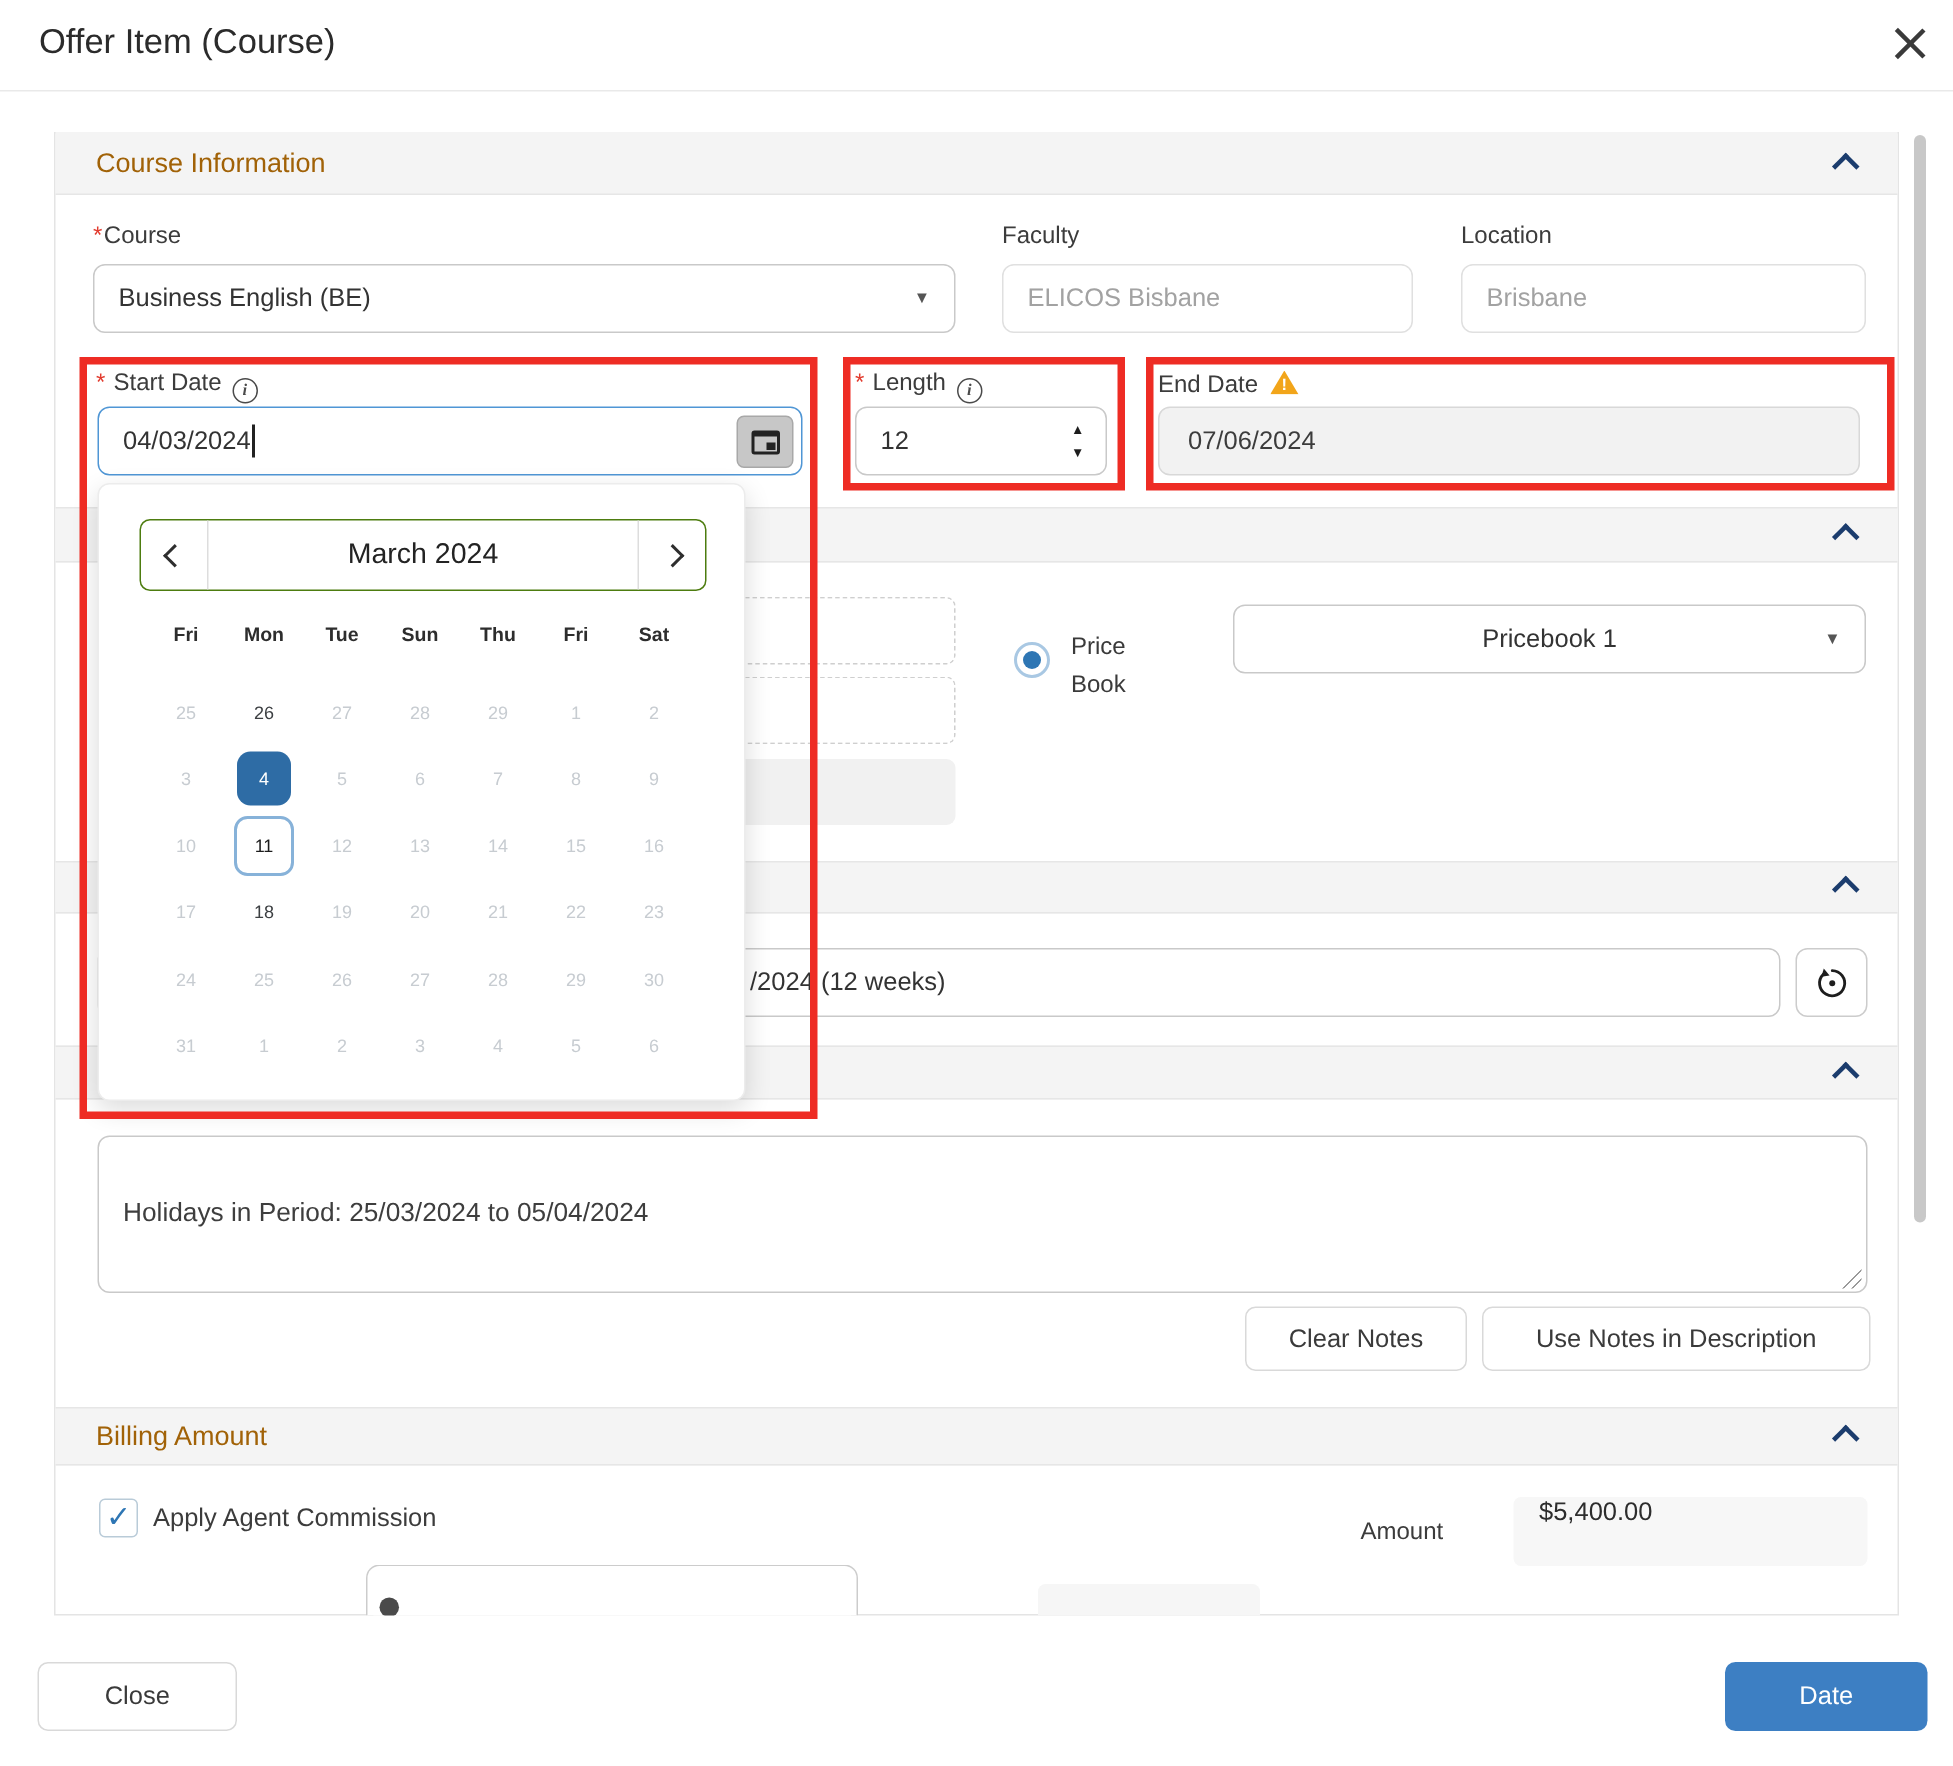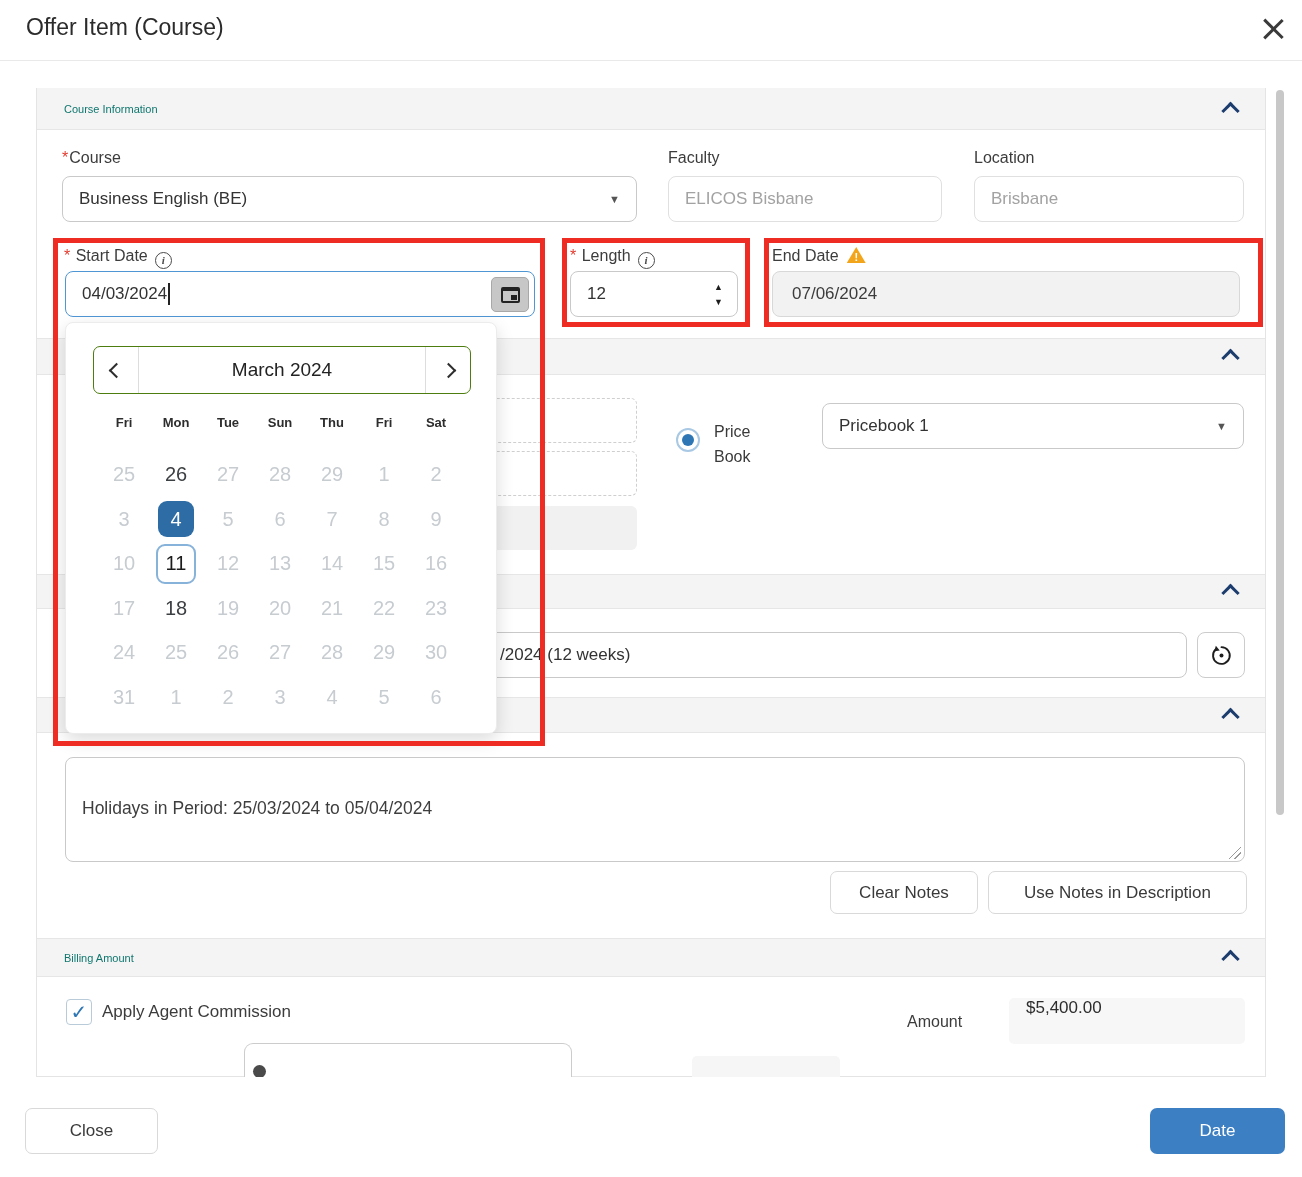--- a/index.html
+++ b/index.html
@@ -11,21 +11,21 @@
   .modal-title { position:absolute; left:26px; top:14px; font-size:23px; color:#2b2b2b; }
   .close-x { position:absolute; left:1262px; top:17px; width:22px; height:22px; cursor:pointer; }
   .close-x::before,.close-x::after { content:""; position:absolute; left:10px; top:-1px; width:2.5px; height:26px; background:#3a3a3a; }
   .close-x::before { transform:rotate(45deg); }
   .close-x::after { transform:rotate(-45deg); }
   .header-divider { position:absolute; left:0; top:60px; width:1302px; height:1px; background:#e9e9e9; }
 
   
   .body-container { position:absolute; left:36px; top:88px; width:1230px; height:989px; border:1px solid #e4e4e4; background:#fff; }
   .sec-bar { position:absolute; left:37px; width:1228px; background:#f4f4f4; border-top:1px solid #e6e6e6; border-bottom:1px solid #e6e6e6; }
-  .sec-bar .sec-label { position:absolute; left:27px; top:50%; transform:translateY(-50%); font-size:11px; color:#0f766e; }
+  .sec-bar .sec-label { position:absolute; left:27px; top:50%; transform:translateY(-50%); font-size:18px; color:#a16207; }
   .chev-up { position:absolute; right:28px; top:55%; width:13px; height:13px; border-left:3px solid #1b3c6d; border-top:3px solid #1b3c6d; transform:translateY(-50%) rotate(45deg); cursor:pointer; }
 
   .field-label { position:absolute; font-size:16px; color:#3c3c3c; white-space:nowrap; }
   .req::before { content:"*"; color:#e23b2e; margin-right:1px; }
   .info-icon { display:inline-block; width:17px; height:17px; border:1.5px solid #4a4a4a; border-radius:50%; font-size:11px; line-height:14px; text-align:center; color:#4a4a4a; vertical-align:-3px; margin-left:7px; font-family:"Liberation Serif",serif; font-style:italic; font-weight:bold; }
   .warn-tri { display:inline-block; position:relative; width:19px; height:16px; margin-left:8px; vertical-align:-2px; background:#f2a51a; clip-path:polygon(50% 0,100% 100%,0 100%); }
   .warn-tri::after { content:"!"; position:absolute; left:0; right:0; bottom:0; text-align:center; color:#fff; font-size:11px; font-weight:bold; }
 
   .input-box { position:absolute; background:#fff; border:1px solid #c9c9c9; border-radius:8px; font-size:17px; color:#333; display:flex; align-items:center; padding:0 16px; }
   .input-disabled { border-color:#e0e0e0; color:#a2a2a2; }
@@ -51,21 +51,21 @@
   .cal-nav { position:absolute; left:27px; top:23px; width:378px; height:48px; border:1px solid #4d7c0f; border-radius:7px; display:flex; }
   .cal-nav .nav-cell { width:44px; display:flex; align-items:center; justify-content:center; cursor:pointer; }
   .cal-nav .nav-month { flex:1; display:flex; align-items:center; justify-content:center; font-size:19px; color:#232323; border-left:1px solid #ddd; border-right:1px solid #ddd; cursor:pointer; }
   .nav-chev { width:11px; height:11px; border-left:2.5px solid #2e2e2e; border-bottom:2.5px solid #2e2e2e; }
   .nav-chev.left { transform:rotate(45deg); }
   .nav-chev.right { transform:rotate(225deg); }
   .cal-weekdays { position:absolute; left:32px; top:92px; display:grid; grid-template-columns:repeat(7,52px); }
   .cal-weekdays .wd { text-align:center; font-size:13px; font-weight:bold; color:#2d2d2d; }
   .cal-grid { position:absolute; left:32px; top:118px; display:grid; grid-template-columns:repeat(7,52px); grid-auto-rows:44.5px; }
   .daycell { display:flex; align-items:center; justify-content:center; }
-  .day { width:36px; height:36px; display:flex; align-items:center; justify-content:center; font-size:20px; border-radius:9px;margin-top:23px; }
+  .day { width:36px; height:36px; display:flex; align-items:center; justify-content:center; font-size:12px; border-radius:9px;margin-top:23px; }
   .day.disabled { color:#c7ccd1; }
   .day.active { color:#3d4043; cursor:pointer; }
   .day.selected { background:#2e6ca5; color:#fff; cursor:pointer; }
   .day.focused { width:40px; height:40px; border:2px solid #87b2d9; color:#1c1c1c; cursor:pointer; }
 
   
   .dashed-frag { position:absolute; border:1px dashed #cfcfcf; border-radius:6px; background:#fff; }
   .gray-frag { position:absolute; background:#f1f1f1; border-radius:6px; }
 
   
@@ -163,21 +163,21 @@
 
   <div class="dashed-frag" style="left:80px;top:398px;width:557px;height:45px;"></div>
   <div class="dashed-frag" style="left:80px;top:451px;width:557px;height:45px;"></div>
   <div class="gray-frag" style="left:80px;top:506px;width:557px;height:44px;"></div>
 
   <div class="radio-outer"></div>
   <div class="pb-label">
     <div>Price</div>
     <div>Book</div>
   </div>
-  <div class="input-box" style="left:822px;top:403px;width:422px;height:46px;">
+  <div class="input-box" style="left:822px;top:403px;width:422px;height:46px;justify-content:center;">
     <span>Pricebook 1</span>
     <span class="caret-down">▼</span>
   </div>
 
   <div class="sec-bar" style="top:574px;height:35px;">
     <span class="chev-up"></span>
   </div>
 
   <div class="input-box" style="left:65px;top:632px;width:1122px;height:46px;padding:0;">
     <span style="position:absolute;left:434px;">/2024 (12 weeks)</span>

